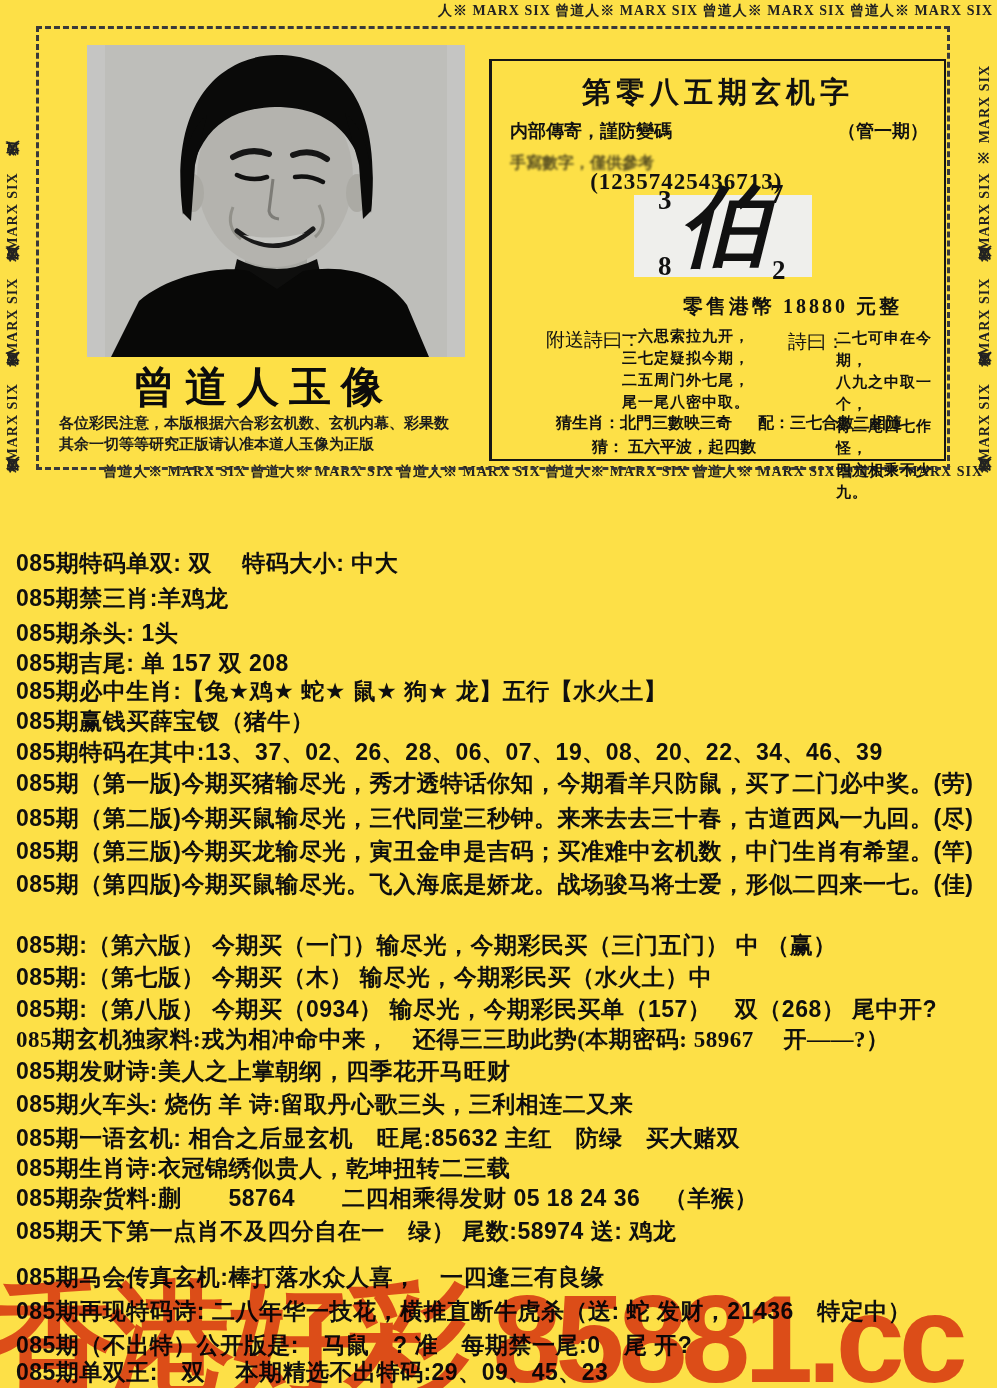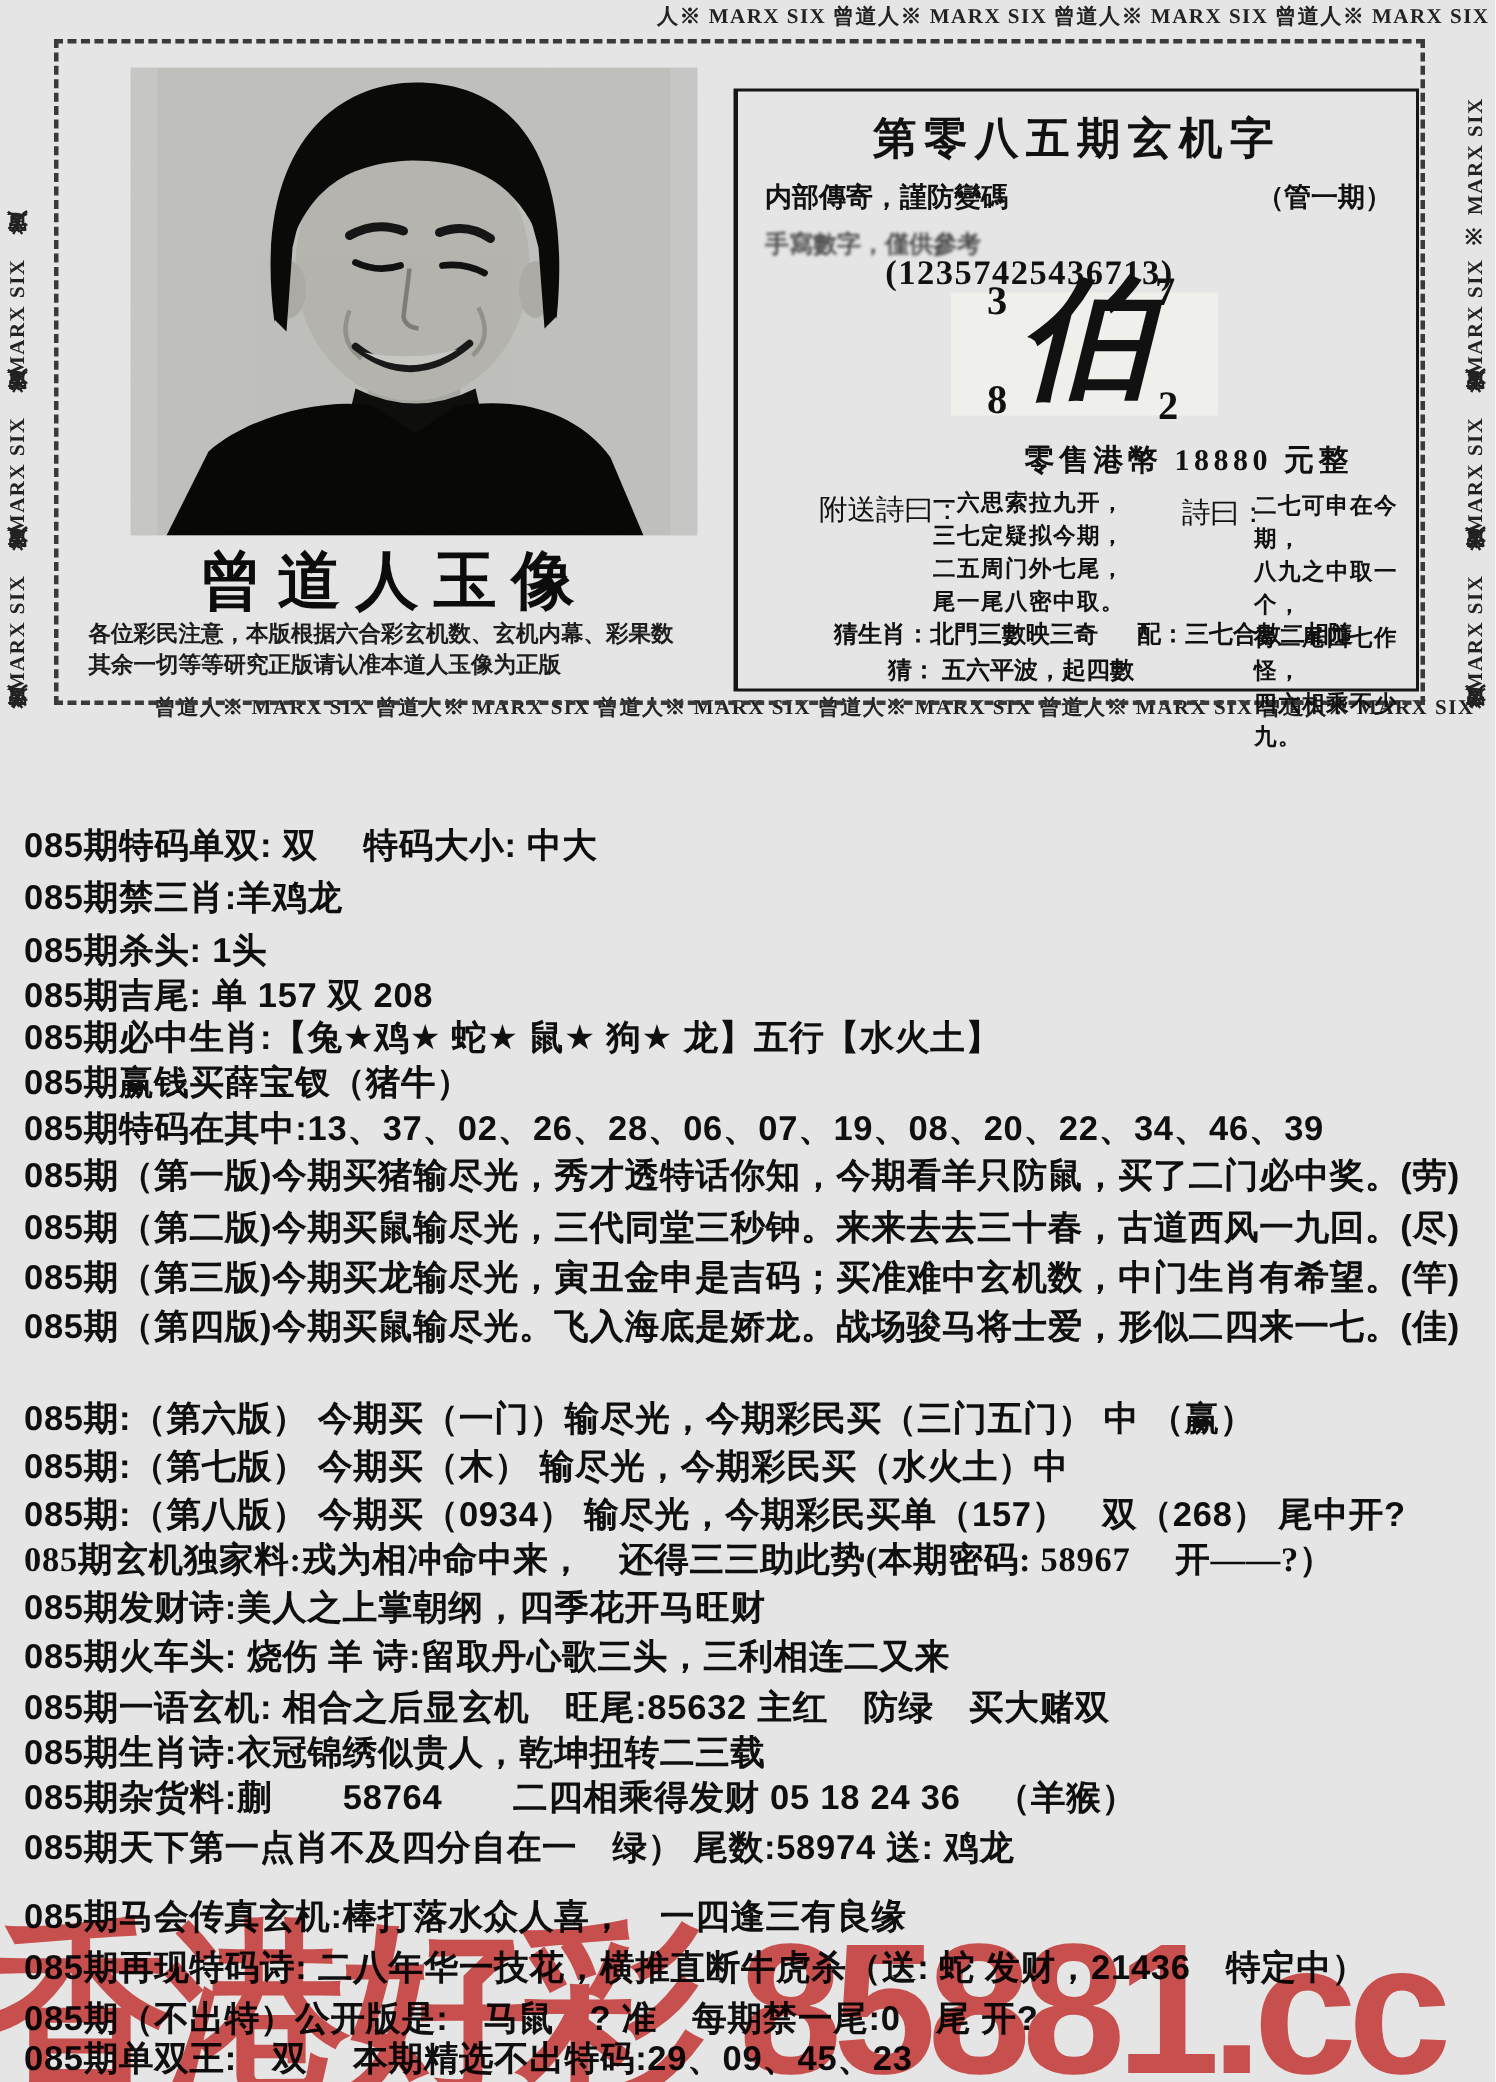--- a/index.html
+++ b/index.html
@@ -1,18 +1,18 @@
 <!DOCTYPE html>
 <html><head>
 <meta charset="utf-8">
 <style>
   html,body{margin:0;padding:0;background:#ffffff;}
   .page{
     position:relative;width:997px;height:1388px;margin:0 auto;
-    background:#e5e5e5;overflow:hidden;color:#141414;
+    background:#fde047;overflow:hidden;color:#141414;
     font-family:"Liberation Sans","DejaVu Sans",sans-serif;
   }
   
   .hstrip{
     position:absolute;font-family:"Liberation Serif","DejaVu Serif",serif;
     font-size:14px;font-weight:bold;color:#222;white-space:nowrap;letter-spacing:1px;
   }
   .top-strip{top:2px;right:4px;text-align:right;}
   .bottom-strip{top:463px;left:14px;right:14px;text-align:right;font-family:Liberation Serif, serif;}
   .vstrip{

